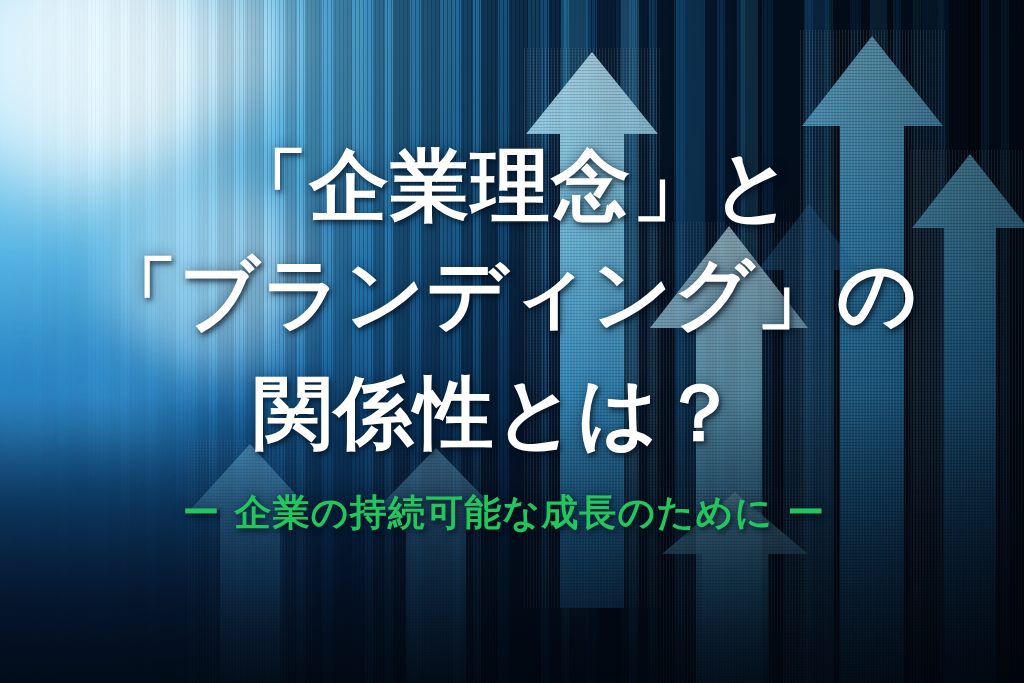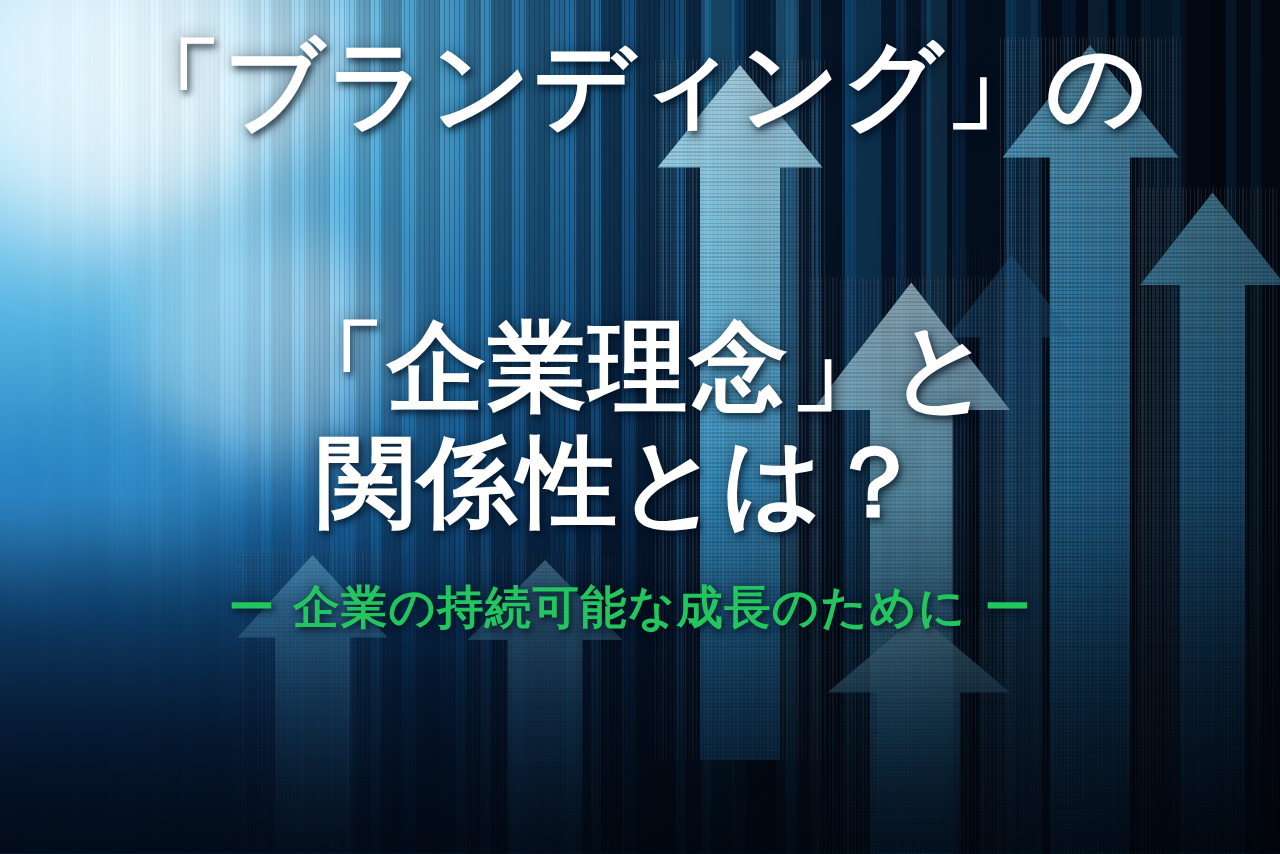--- a/index.html
+++ b/index.html
@@ -95,21 +95,21 @@
     color:#ffffff;
     font-weight:700;
     letter-spacing:.02em;
     white-space:nowrap;
     text-shadow:
        2px 3px 5px rgba(2,12,26,.62),
        0 0 14px rgba(4,18,36,.40);
   }
   #t1{font-size:79px;line-height:1;margin-top:147px;}
   #t2{font-size:79px;line-height:1;margin-top:29px;margin-right:6px;}
-  #t3{font-size:79px;line-height:1;margin-top:13px;margin-right:30px;}
+  #t3{font-size:79px;line-height:1;margin-top:40px;margin-right:30px;}
   #sub{
     color:#22c55e;font-weight:700;font-size:37px;line-height:1;
     letter-spacing:.03em;white-space:nowrap;margin-top:41px;margin-right:16px;
     text-shadow:2px 3px 5px rgba(2,12,26,.66), 0 0 12px rgba(4,18,36,.45);
   }
 </style>
 </head>
 <body>
 
 <div id="stage">
@@ -240,19 +240,19 @@
         <polygon points="75,4 148,66 108,66 108,195 42,195 42,66 2,66" fill="url(#gG)"></polygon>
       </svg>
       <div class="pix" style="opacity:.6"></div>
     </div>
 
   </div>
 
   <div class="layer" id="bg-vignette"></div>
 
   <div id="text-block">
+    <div class="tline" id="t1">「企業理念」と</div>
     <div class="tline" id="t2">「ブランディング」の</div>
-    <div class="tline" id="t1">「企業理念」と</div>
     <div class="tline" id="t3">関係性とは？</div>
     <div id="sub">ー 企業の持続可能な成長のために ー</div>
   </div>
 
 </div>
 
 </body></html>

